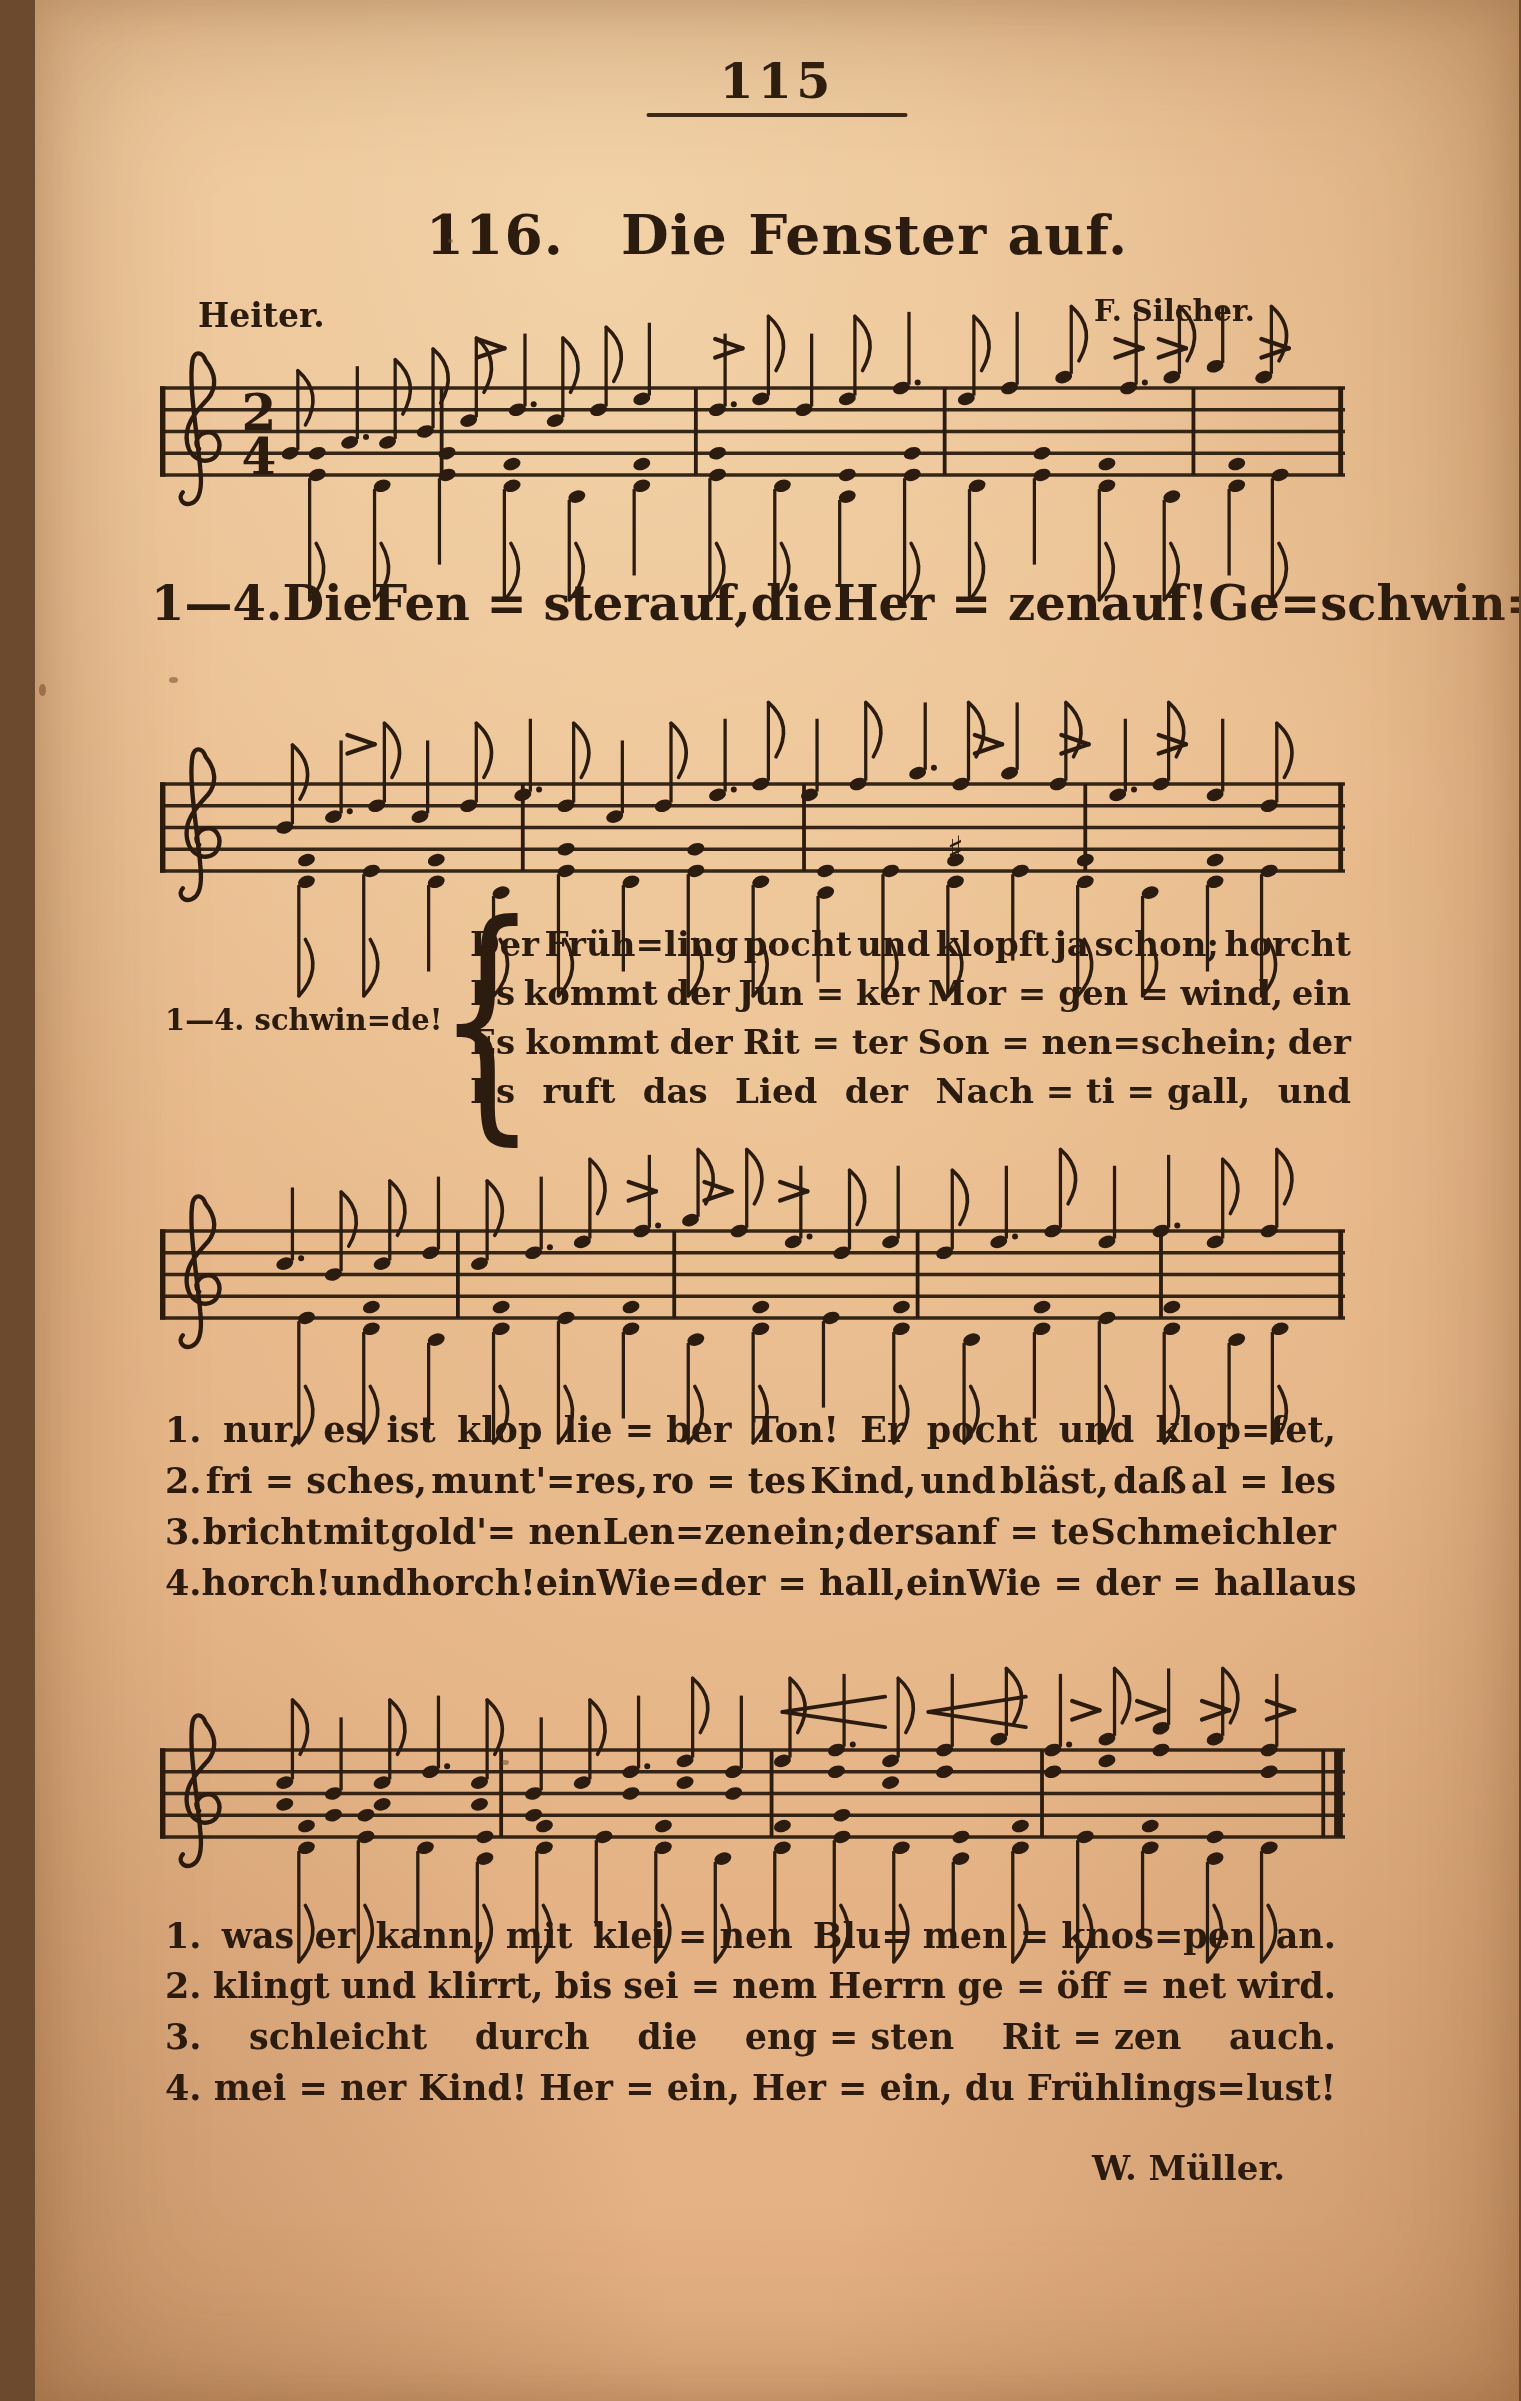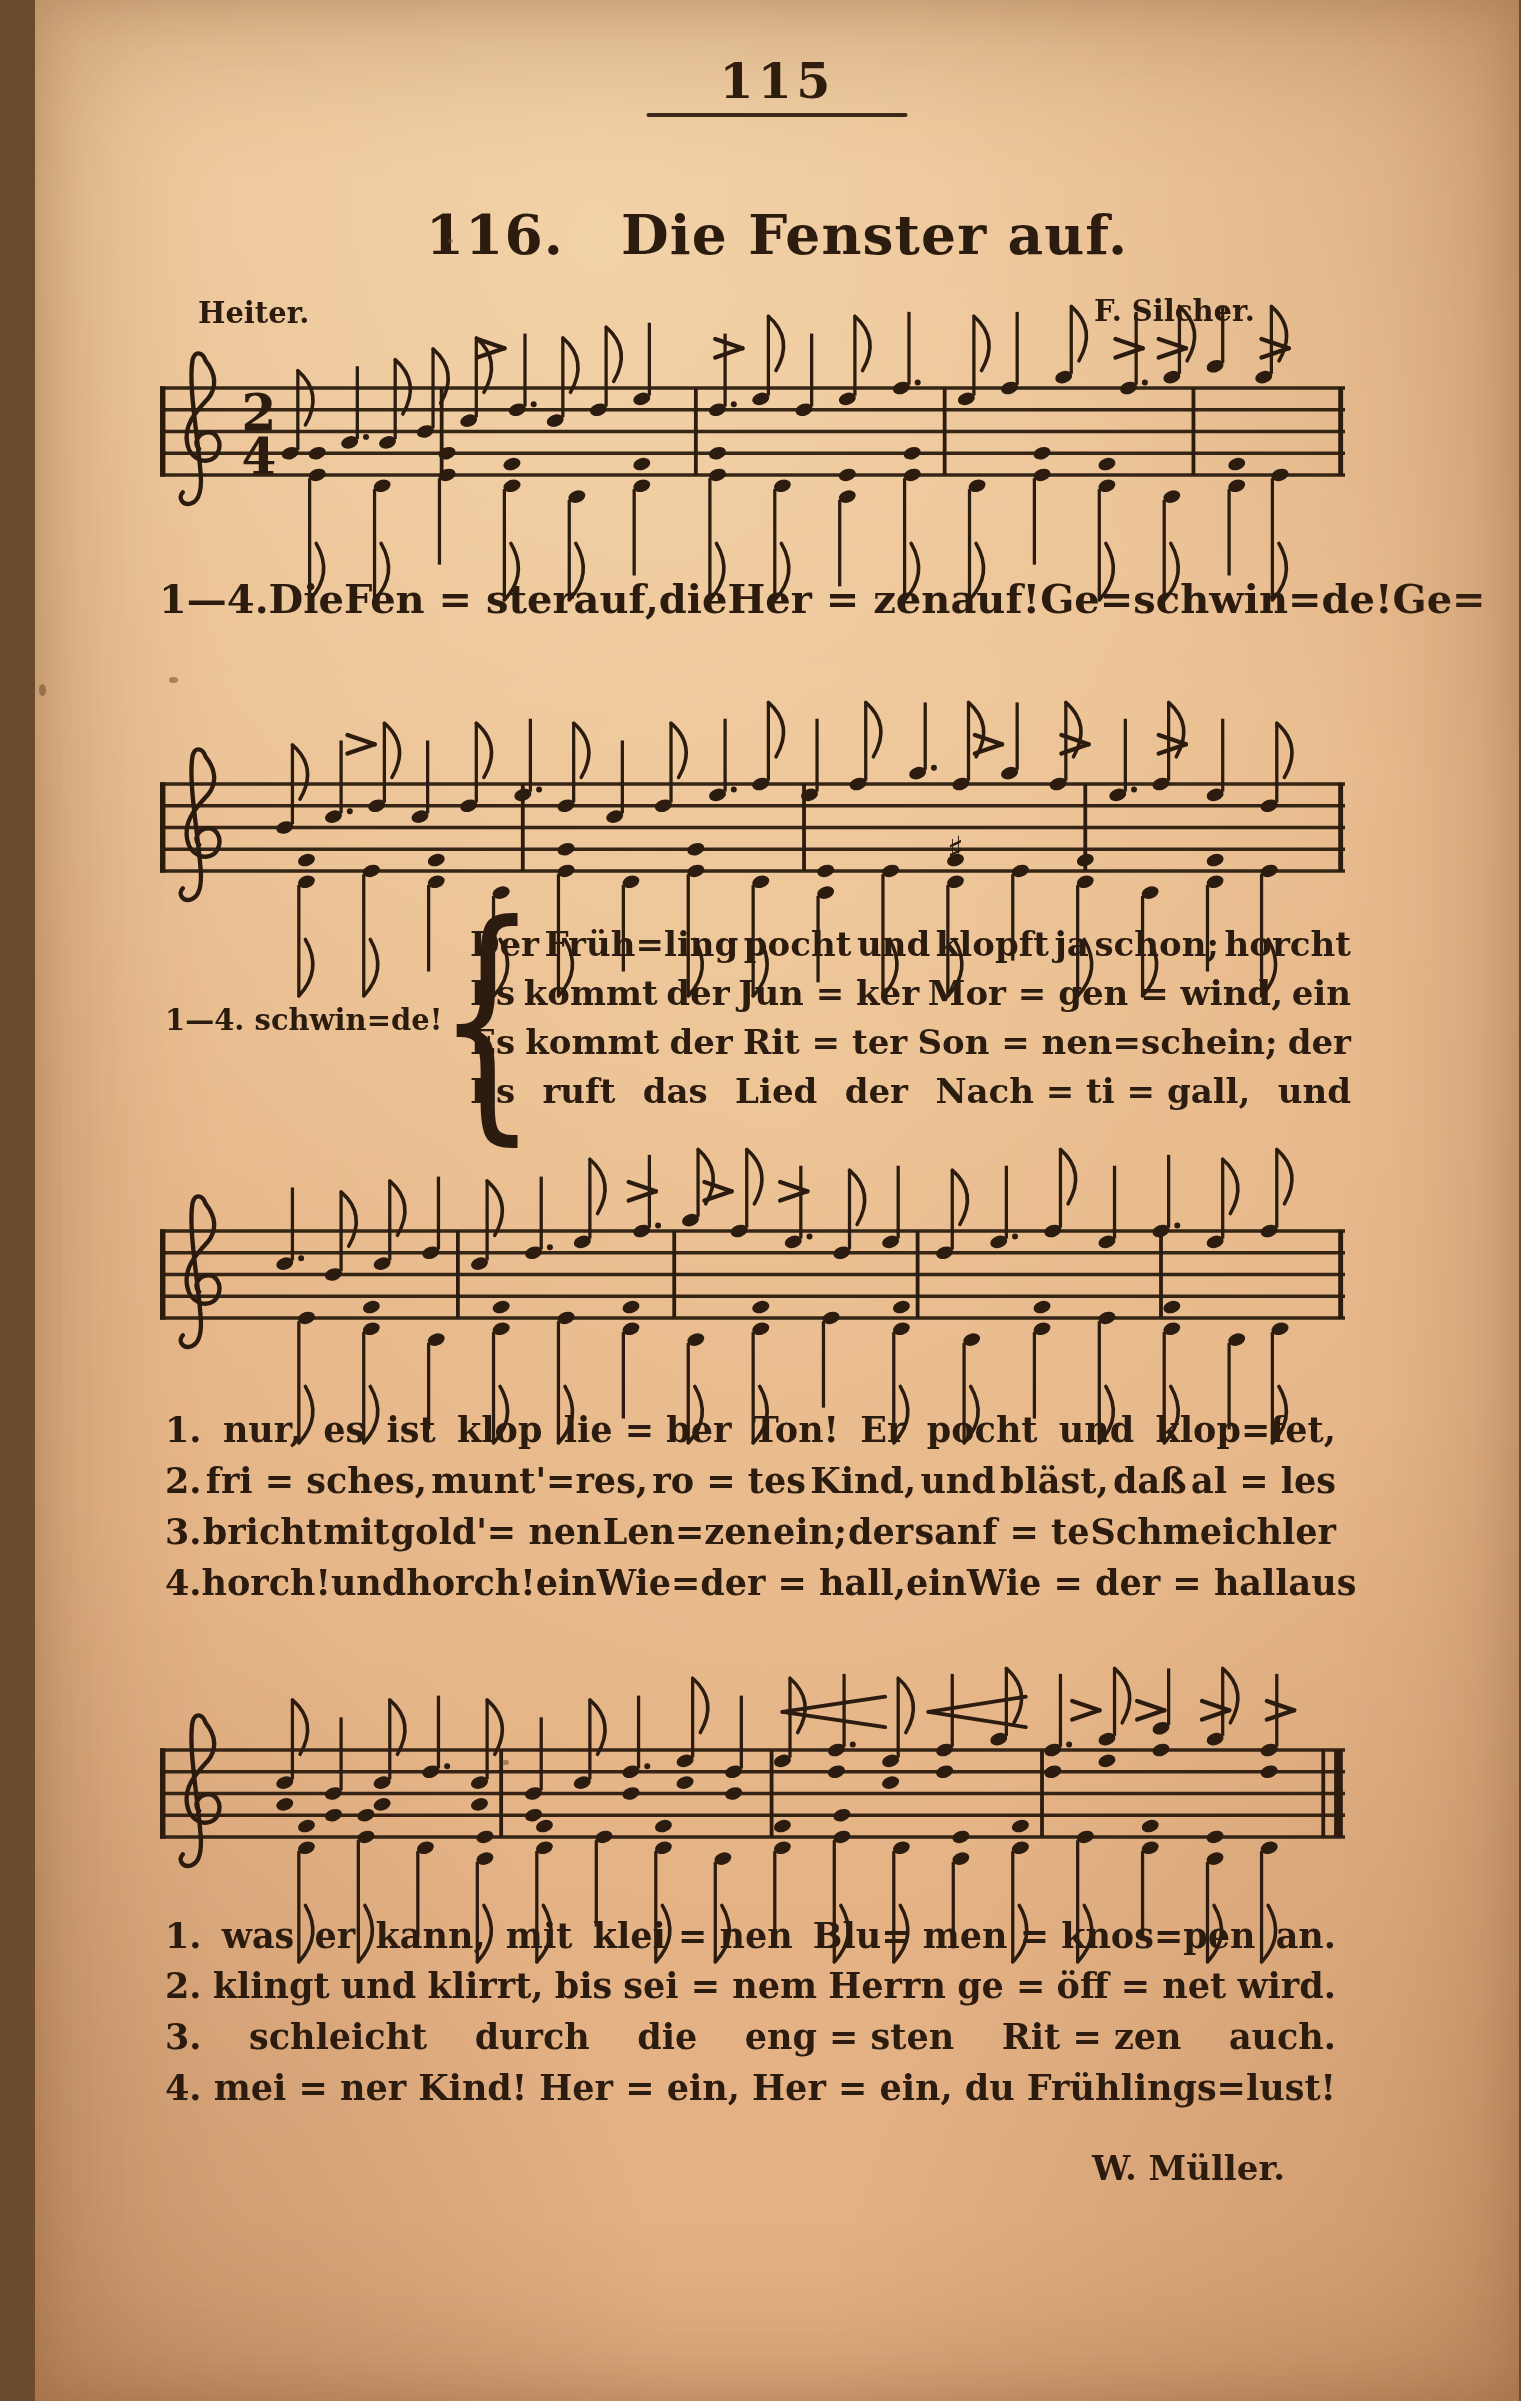--- a/index.html
+++ b/index.html
@@ -18,28 +18,28 @@
     content:"";position:absolute;inset:0;pointer-events:none;
     box-shadow: inset 0 0 141px 27px rgba(110,62,26,.30), inset 0 0 38px 6.5px rgba(110,62,26,.16);
   }
   .pagenum{position:absolute;top:52px;left:0;right:0;text-align:center;
     font-size:49px;font-weight:700;letter-spacing:4.3px;}
   .pagenum-rule{position:absolute;top:113px;left:50%;transform:translateX(-50%);
     width:261px;height:4.3px;background:#2b1c0f;border-radius:2.2px;opacity:.92;}
   .title-row{position:absolute;top:202px;left:0;right:0;text-align:center;
     font-size:55px;font-weight:700;letter-spacing:1.1px;}
   .title-row .num{margin-right:57px;}
-  .tempo{position:absolute;top:296px;left:163px;font-size:29px;font-weight:700;}
+  .tempo{position:absolute;top:296px;left:163px;font-size:33px;font-weight:700;}
   .composer{position:absolute;top:294px;left:1059px;font-size:29px;font-weight:700;}
   .attribution{position:absolute;top:2148px;left:1057px;font-size:34px;font-weight:700;}
   .sys{position:absolute;left:125px;width:1185px;height:435px;}
   .sys svg{display:block;}
   .tok-row{position:absolute;display:flex;justify-content:space-between;
     font-weight:700;white-space:nowrap;}
-  .lyr1{left:124px;width:1185px;top:575px;font-size:40px;}
+  .lyr1{left:116px;width:1185px;top:575px;font-size:48px;}
   .brA{left:435px;width:881px;top:924px;font-size:34px;}
   .brB{left:435px;width:881px;top:973px;font-size:34px;}
   .brC{left:435px;width:881px;top:1022px;font-size:34px;}
   .brD{left:435px;width:881px;top:1071px;font-size:34px;}
   .refrain-label{position:absolute;left:130px;top:1003px;font-size:29px;font-weight:700;white-space:nowrap;}
   .brace{position:absolute;left:402px;top:896px;font-size:254px;line-height:245px;
     transform:scaleX(.62);transform-origin:left center;font-weight:400;}
   .v1a{left:130px;width:1171px;top:1409px;font-size:35px;}
   .v1b{left:130px;width:1171px;top:1460px;font-size:35px;}
   .v1c{left:130px;width:1171px;top:1511px;font-size:35px;}

